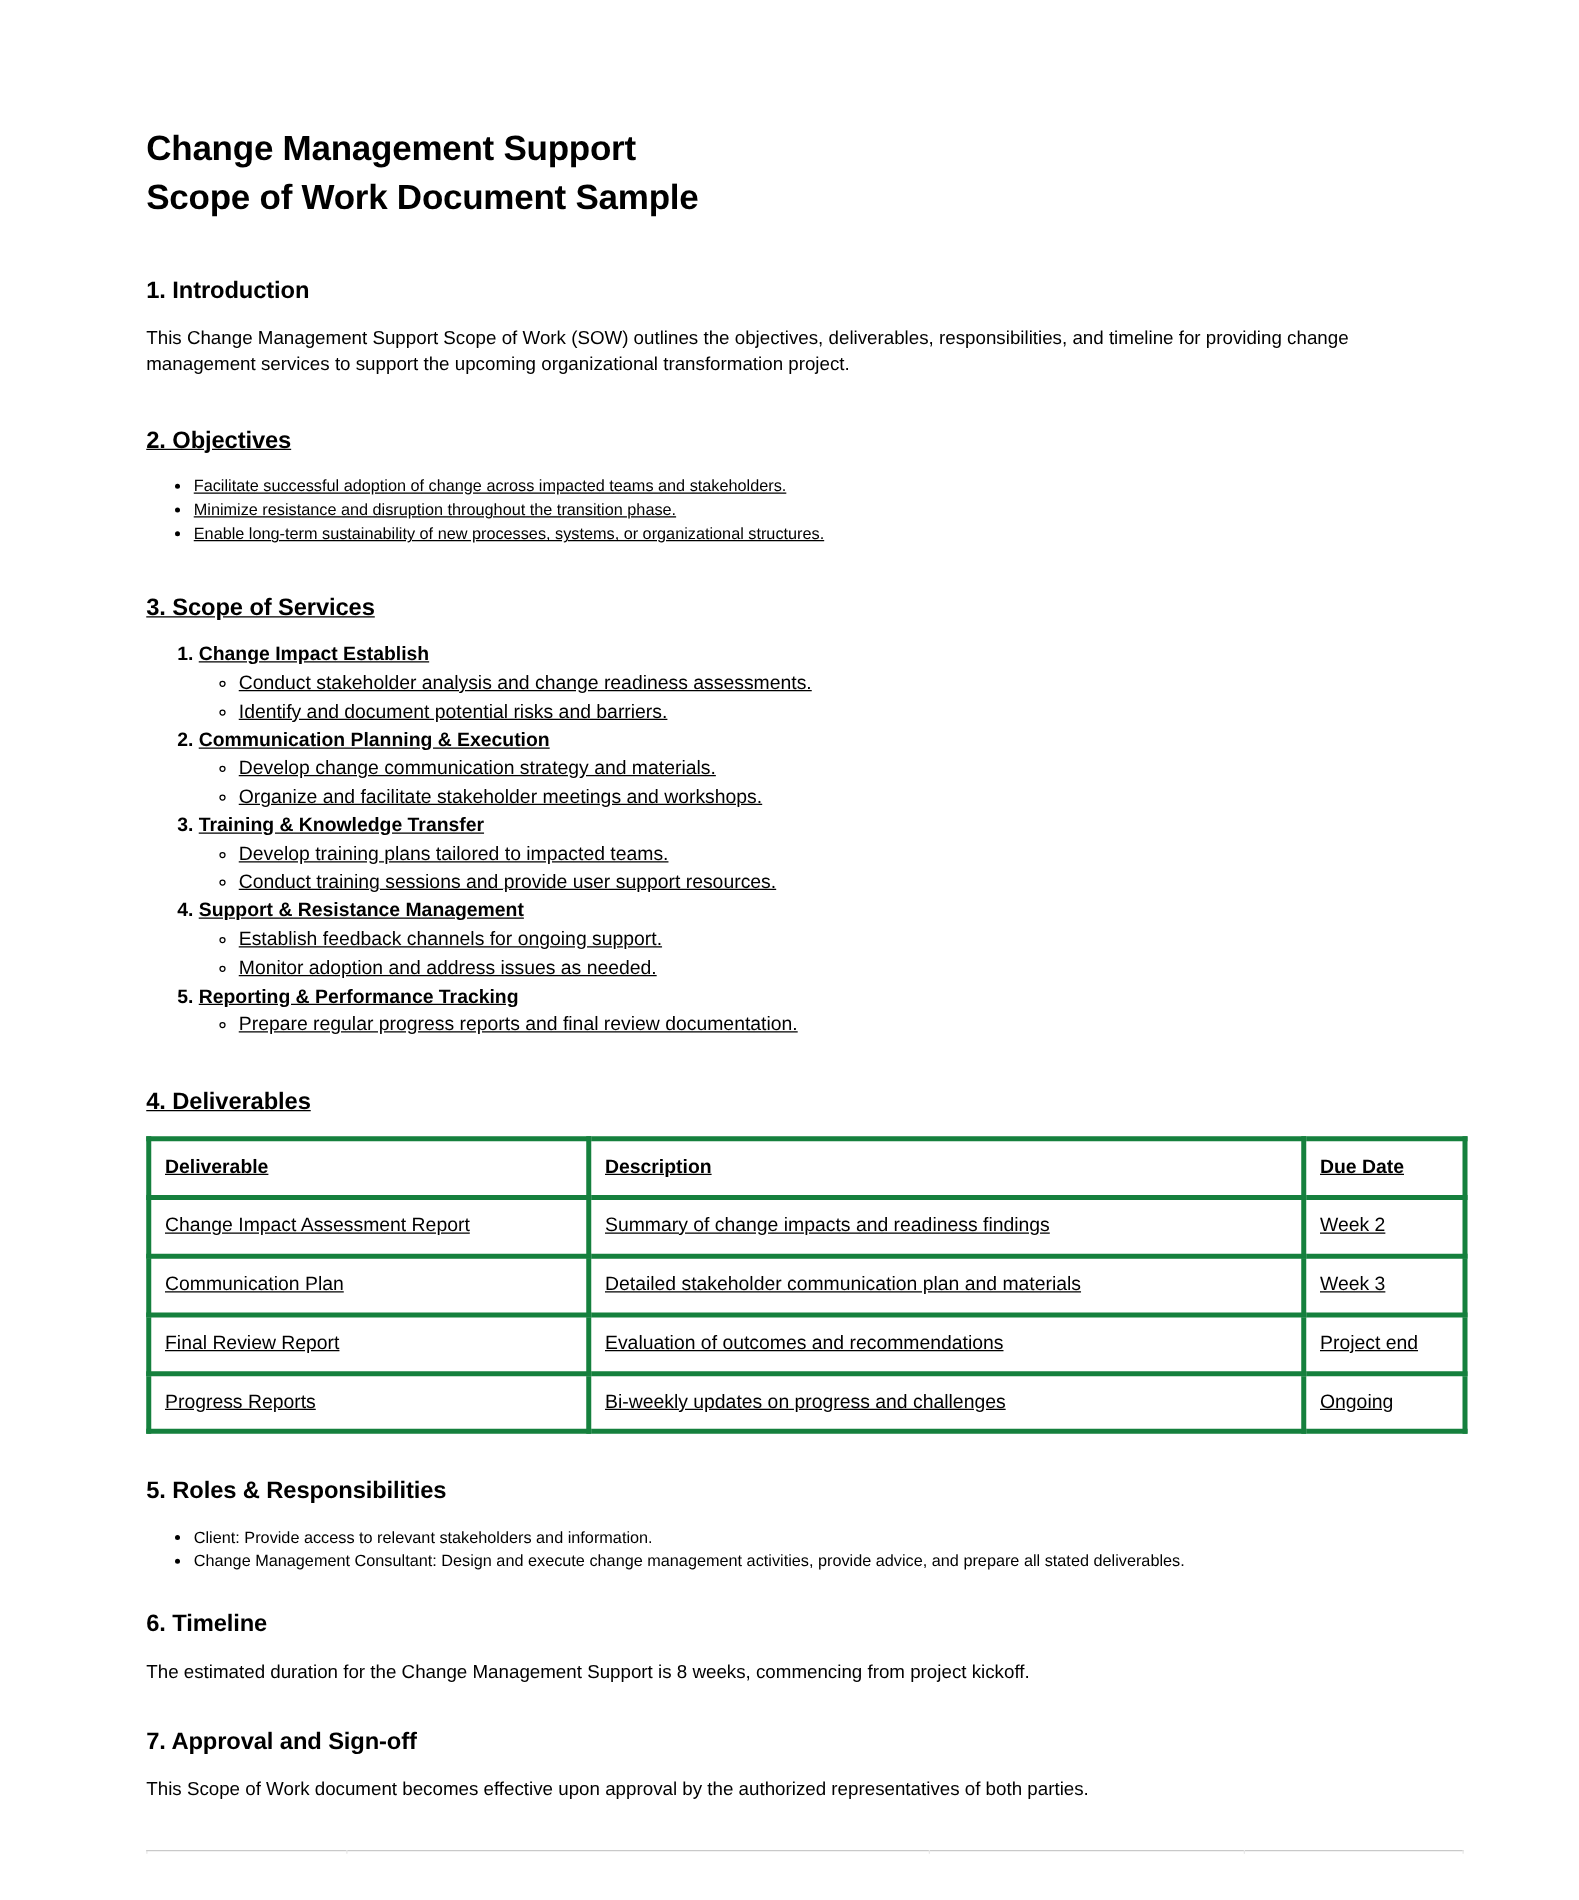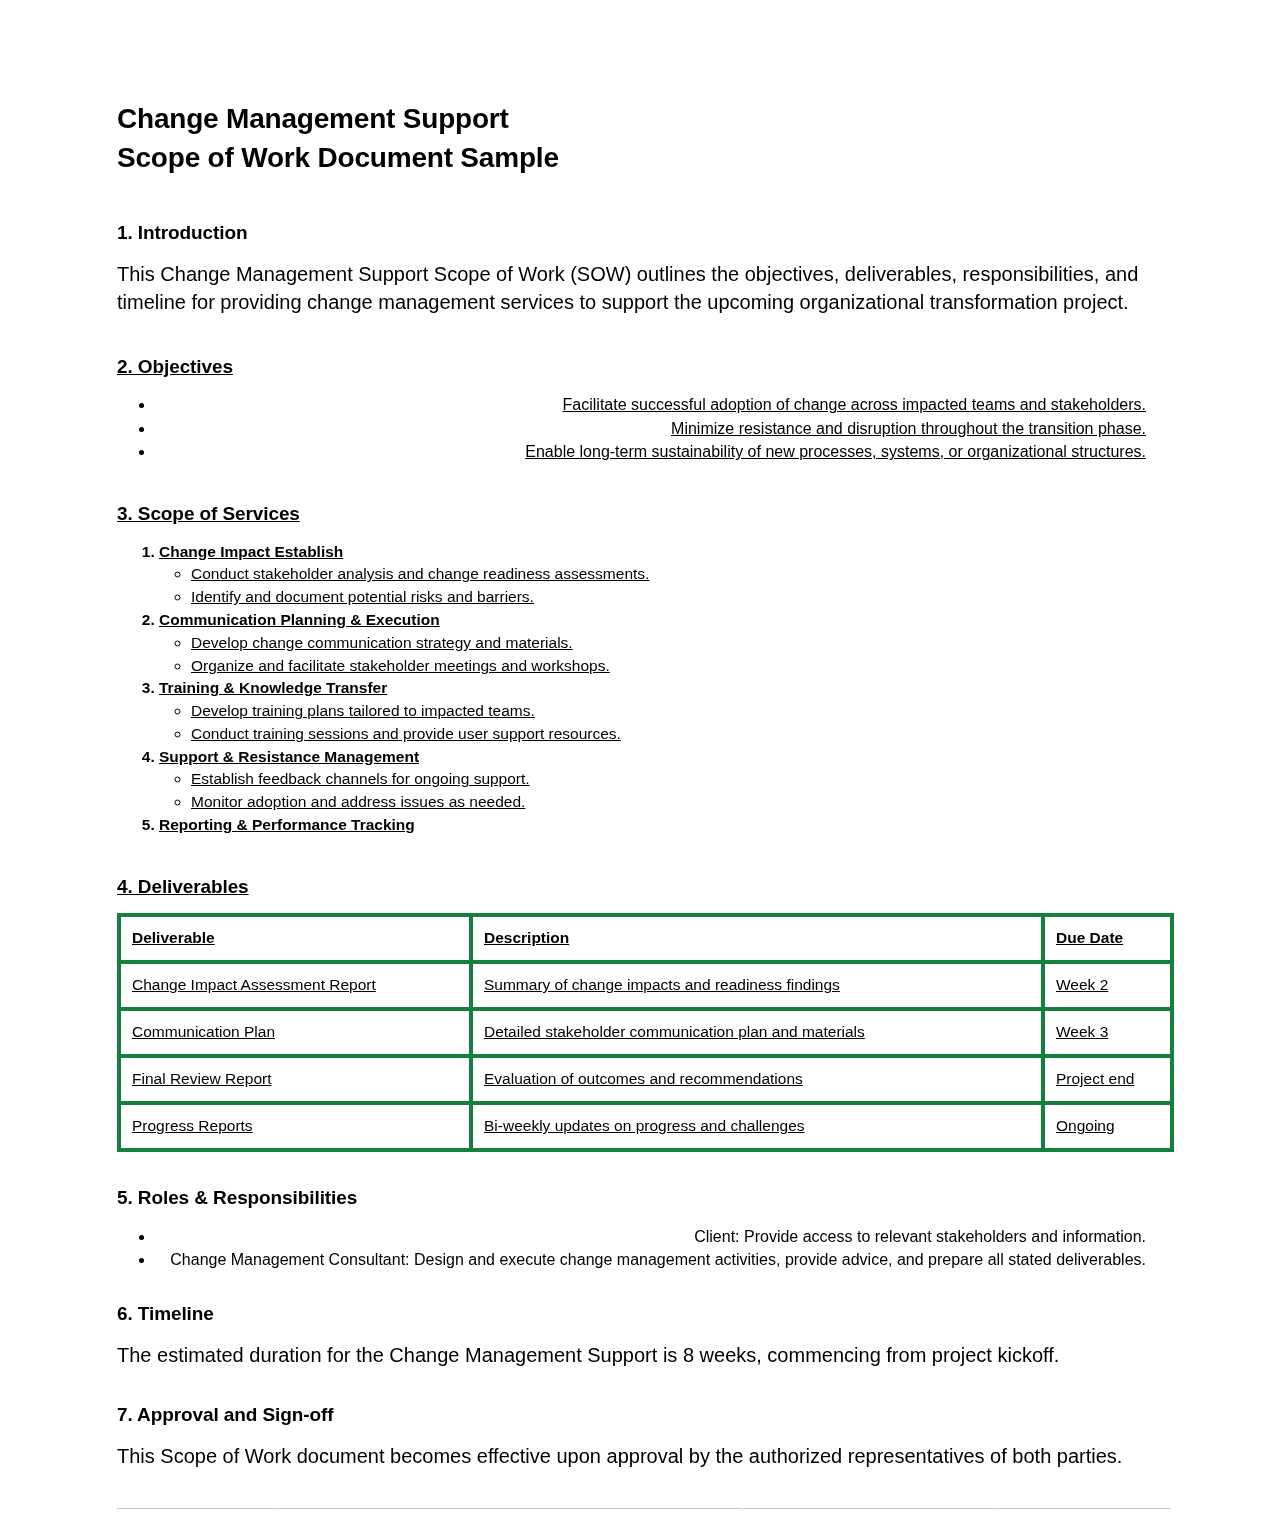--- a/index.html
+++ b/index.html
@@ -44,37 +44,36 @@
     line-height: 1.3;
     margin: 0 0 14px 0;
     letter-spacing: -0.1px;
   }
   .sec-gap-lg { margin-top: 38px; text-decoration: underline; }
   .sec-gap-md { margin-top: 34px; }
   .sec-gap-sm { margin-top: 30px; }
 
   
   p.body-text {
-    font-size: 20px;
+    font-size: 15px;
     line-height: 1.42;
     margin: 0;
     max-width: 1055px;
   }
 
   
   ul.bullet-list {
     list-style-type: disc;
     margin: 0;
     padding-left: 38px;
   }
   ul.bullet-list > li {
-    font-size: 16px;
+    font-size: 13px;
     line-height: 1.47;
     margin: 0;
-    text-align: right;
   }
   ol.numbered-list {
     list-style-type: decimal;
     margin: 0;
     padding-left: 42px;
   }
   ol.numbered-list > li {
     font-size: 15.5px;
     line-height: 1.47;
     font-weight: bold;
@@ -192,20 +191,23 @@
       </li>
       <li>
         <span>Support &amp; Resistance Management</span>
         <ul class="sub-list">
           <li>Establish feedback channels for ongoing support.</li>
           <li>Monitor adoption and address issues as needed.</li>
         </ul>
       </li>
       <li>
         <span>Reporting &amp; Performance Tracking</span>
+        <ul class="sub-list">
+          <li>Prepare regular progress reports and final review documentation.</li>
+        </ul>
       </li>
     </ol>
   </div>
 
   <div class="section sec-gap-lg">
     <h2 class="section-heading">4. Deliverables</h2>
     <table class="deliverables-table">
       <colgroup>
         <col class="c1">
           <col class="c2">

